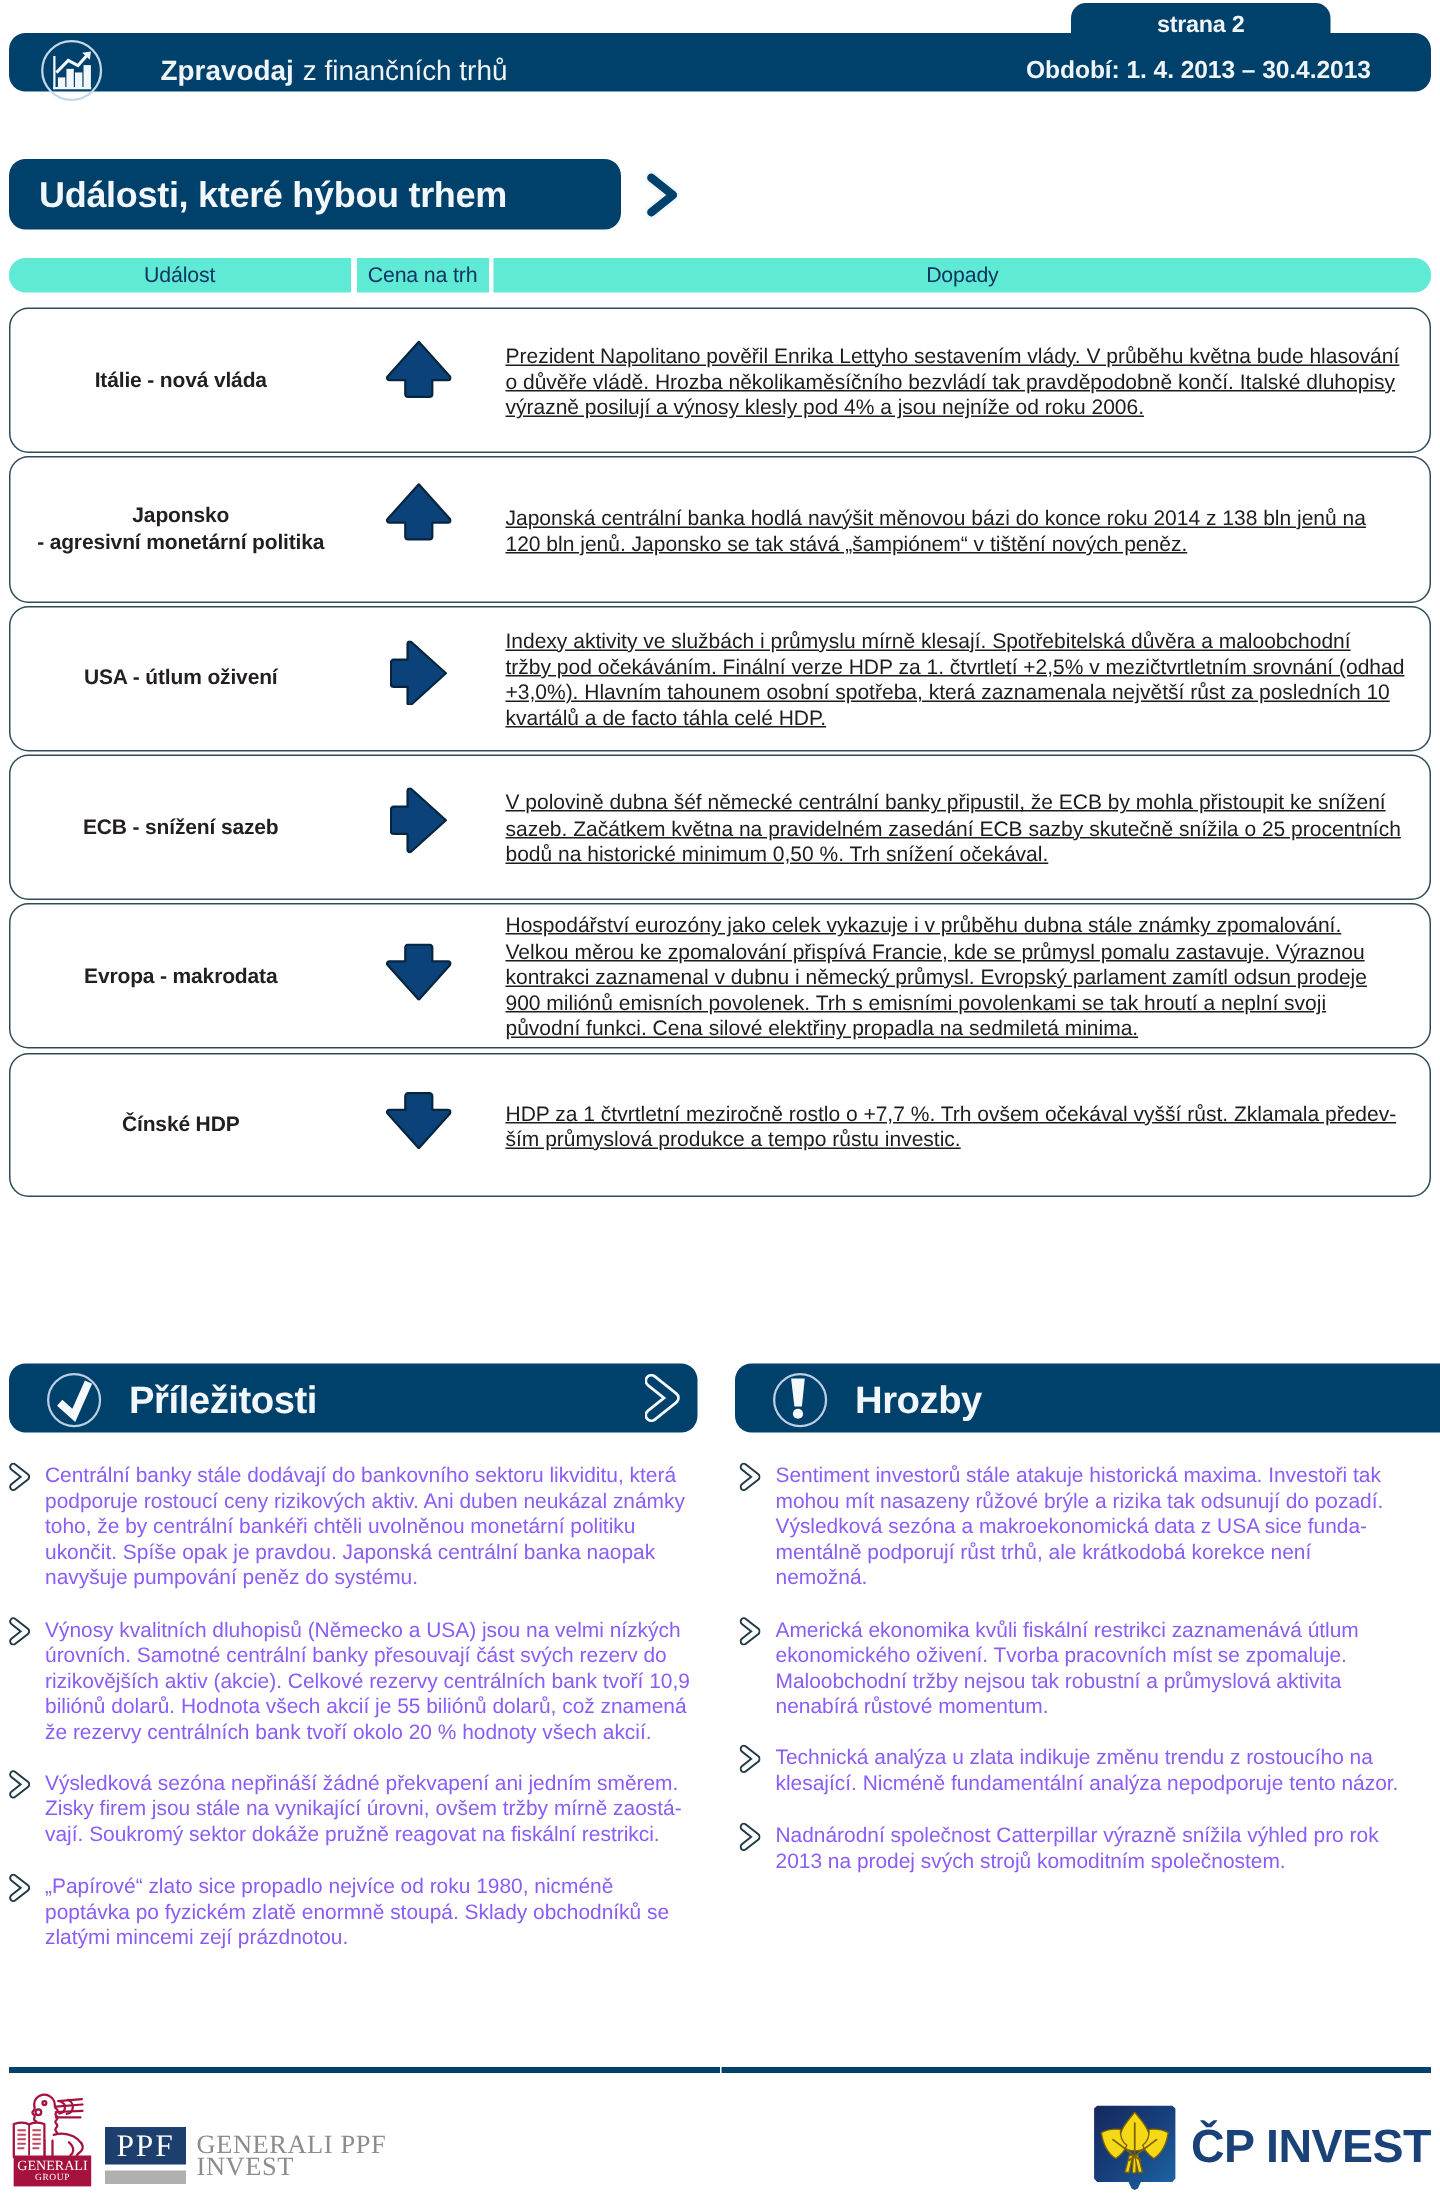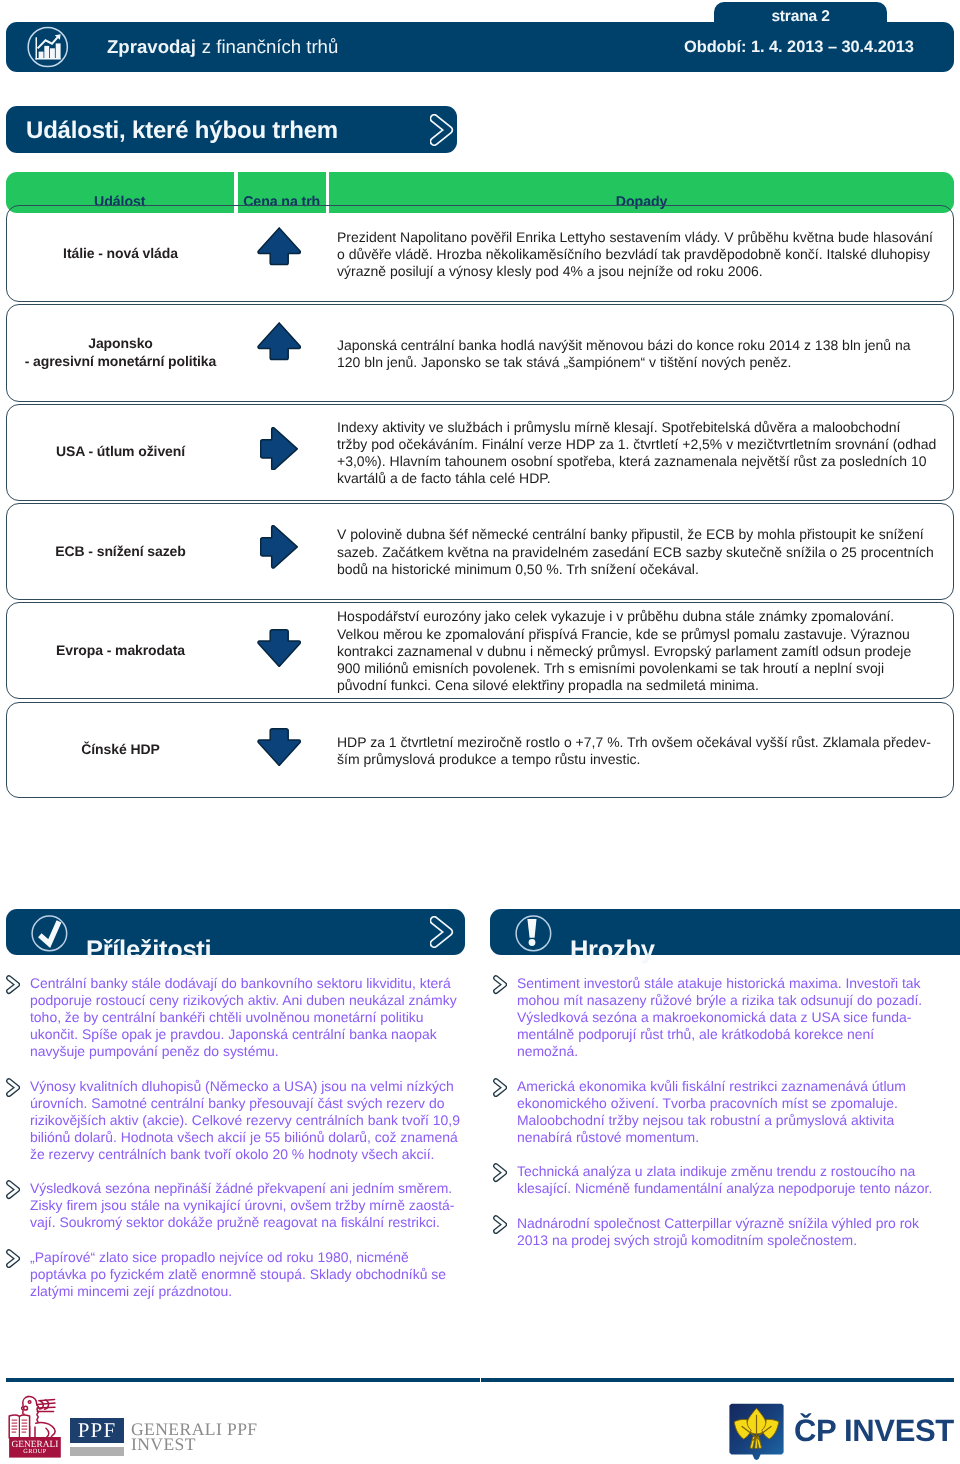--- a/index.html
+++ b/index.html
@@ -13,54 +13,54 @@
   .page{position:absolute;left:0;top:0;width:960px;height:1464px;}
 
   
   .page-tab{
     position:absolute;left:714px;top:2px;width:173px;height:30px;z-index:3;
     background:#00416b;border-radius:10px 10px 0 0;
     color:#eef4f7;font-size:15.6px;font-weight:bold;letter-spacing:-0.2px;
     text-align:center;line-height:30px;
   }
   .hdr-bar{
-    position:absolute;left:6px;top:22px;width:948px;height:50px;
+    position:absolute;left:6px;top:22px;width:948px;height:39px;
     background:#00416b;border-radius:11px;
   }
   .hdr-logo{position:absolute;left:16px;top:0px;width:48px;height:48px;}
   .hdr-title{
     position:absolute;left:101px;top:0;height:50px;
     display:flex;align-items:flex-end;color:#eef4f7;font-size:18.6px;
     padding-bottom:14.5px;box-sizing:border-box;
   }
   .hdr-title b{font-weight:bold;}
   .hdr-title span{font-weight:normal;margin-left:6px;}
   .hdr-period{
     position:absolute;left:678px;top:0;height:50px;
     display:flex;align-items:center;
     color:#eef4f7;font-size:16.4px;font-weight:bold;letter-spacing:-0.05px;white-space:nowrap;
   }
 
   
   .sec-bar{
-    position:absolute;left:6px;top:106px;width:451px;height:47px;
+    position:absolute;left:6px;top:106px;width:408px;height:47px;
     background:#00416b;border-radius:11px;
   }
   .sec-bar .lbl{
     position:absolute;left:20px;top:0;height:47px;display:flex;align-items:flex-end;
     color:#f2f7fb;font-size:24px;font-weight:bold;letter-spacing:-0.2px;
     padding-bottom:8px;box-sizing:border-box;
   }
   .sec-bar .chev{position:absolute;left:424px;top:7.5px;width:24px;height:32px;}
 
   
   .thead{position:absolute;left:6px;top:172px;width:948px;height:23px;}
   .th{
-    position:absolute;top:0;height:41px;background:#22c55e;
-    color:#123562;font-size:14.2px;font-weight:bold;letter-spacing:-0.1px;
+    position:absolute;top:0;height:23px;background:#5eead4;
+    color:#123562;font-size:14.2px;font-weight:normal;letter-spacing:-0.1px;
     display:flex;align-items:flex-end;justify-content:center;
     padding-bottom:2.6px;box-sizing:border-box;
   }
   .th.c1{left:0;width:227.5px;border-radius:11px 0 0 11px;}
   .th.c2{left:231.5px;width:88.4px;}
   .th.c3{left:323.2px;width:624.8px;border-radius:0 11px 11px 0;}
 
   
   .row{
     position:absolute;left:6px;width:948px;
@@ -70,33 +70,33 @@
   .row .ev{
     position:absolute;left:2.5px;top:0;width:222px;height:100%;
     display:flex;flex-direction:column;align-items:center;justify-content:center;
     color:#231f20;font-size:14.0px;font-weight:bold;line-height:17.5px;text-align:center;
     letter-spacing:-0.1px;
   }
   .row .ar{position:absolute;}
   .row .tx{
     position:absolute;left:330px;top:1px;width:614px;height:100%;
     display:flex;align-items:center;
-    color:#1d1d1f;font-size:14.0px;line-height:17.3px;letter-spacing:0px;
+    color:#1d1d1f;font-size:14.0px;line-height:17.3px;letter-spacing:0px;text-decoration:underline;
   }
 
   
   .pbar{
     position:absolute;top:909px;height:46px;
     background:#00416b;border-radius:11px;
   }
   .pbar.left{left:6px;width:459px;}
   .pbar.right{left:490px;width:552px;}
   .pbar .ic{position:absolute;left:25.3px;top:5.6px;width:37px;height:37px;}
   .pbar .lbl{
-    position:absolute;left:80px;top:16px;height:46px;display:flex;align-items:flex-end;
+    position:absolute;left:80px;top:0;height:46px;display:flex;align-items:flex-end;
     color:#f2f7fb;font-size:25.5px;font-weight:bold;letter-spacing:-0.3px;
     padding-bottom:6.5px;box-sizing:border-box;
   }
   .pbar .chev{position:absolute;right:11.2px;top:7.3px;width:24px;height:32px;}
 
   .bullets{position:absolute;top:975.3px;width:470px;}
   .bullets.left{left:0px;}
   .bullets.right{left:487px;}
   .bl{position:relative;padding-left:30px;margin-bottom:17.5px;
       color:#8b5cf6;font-size:13.95px;line-height:17px;}

